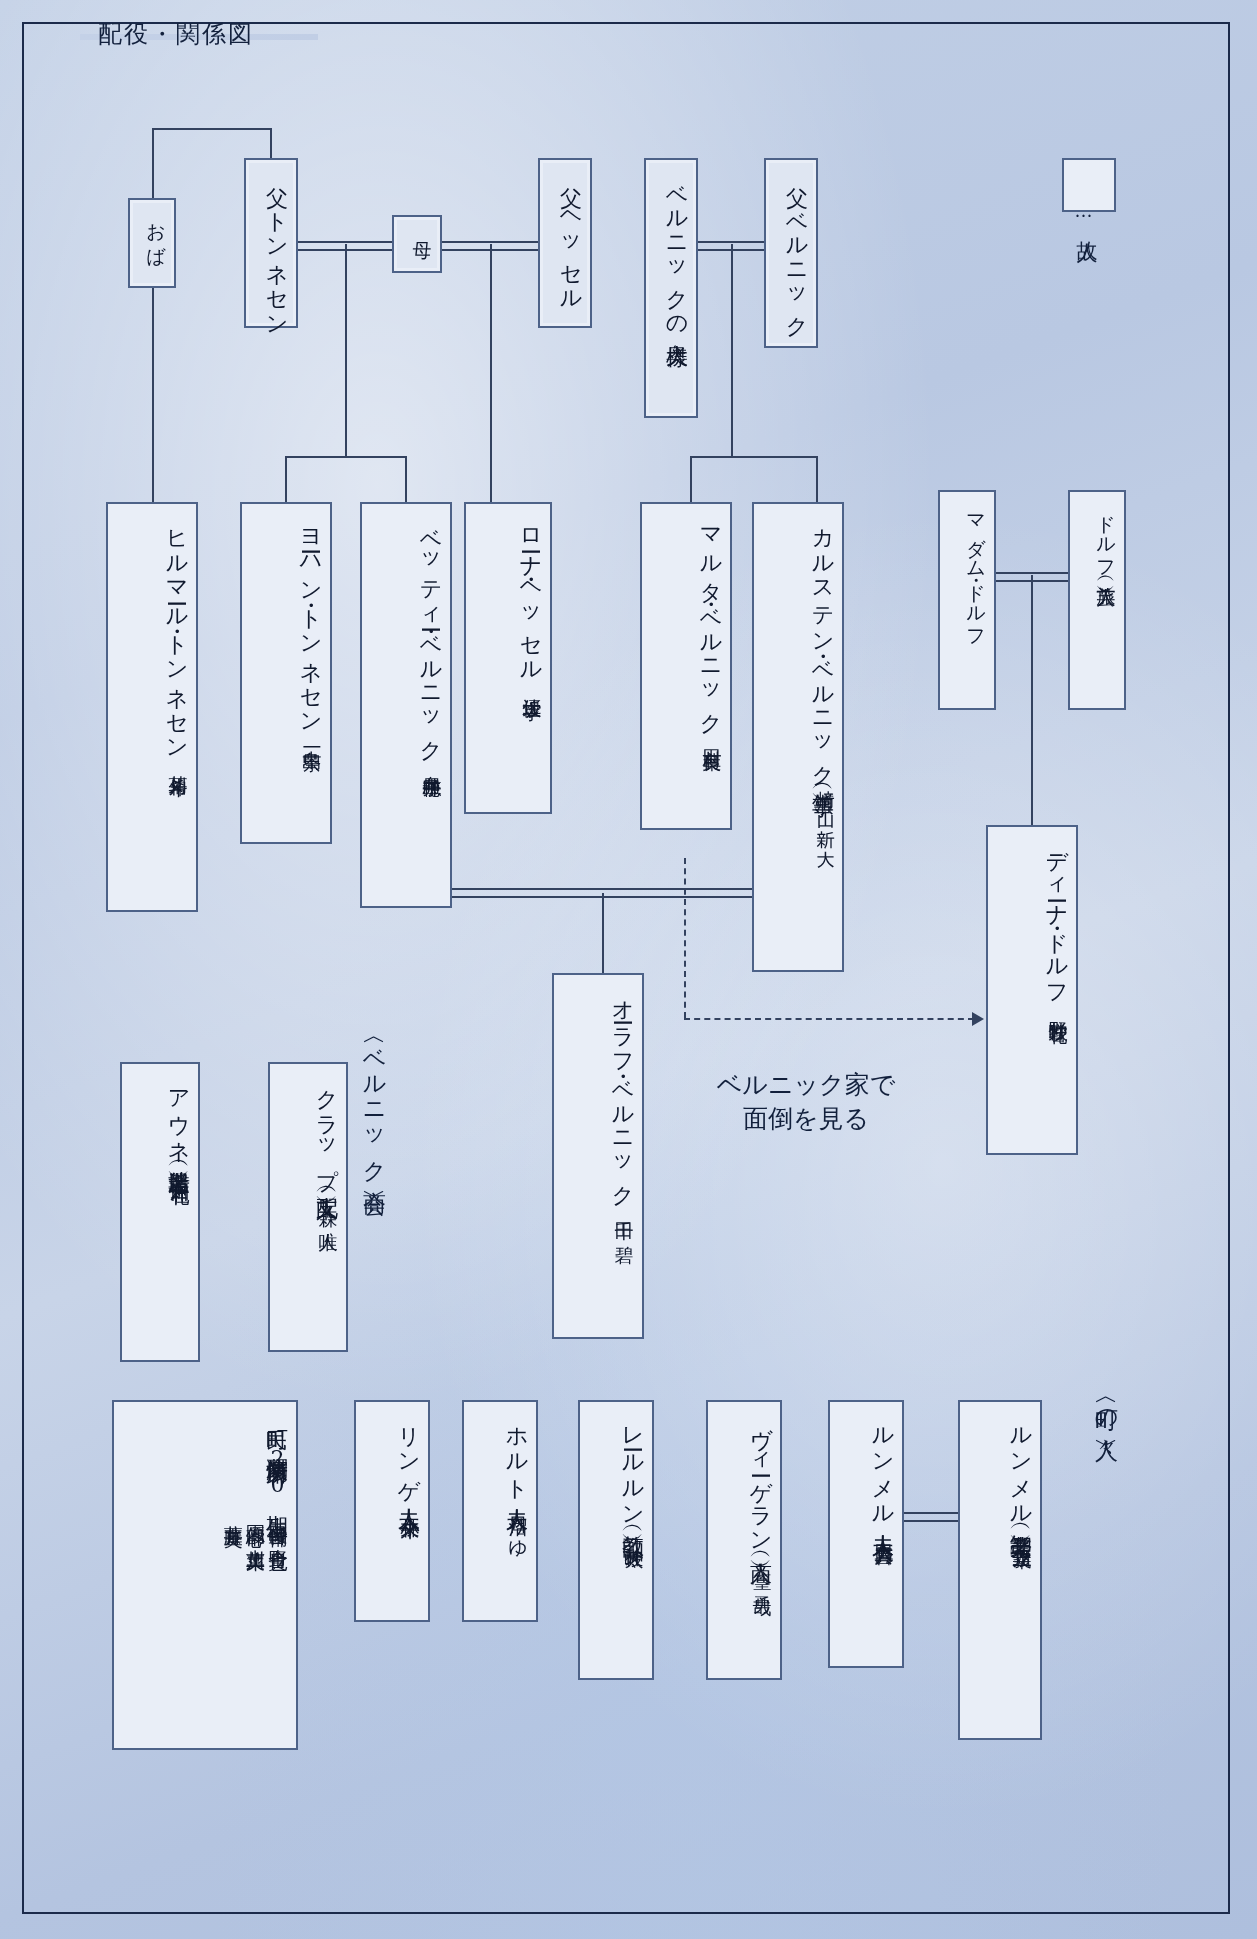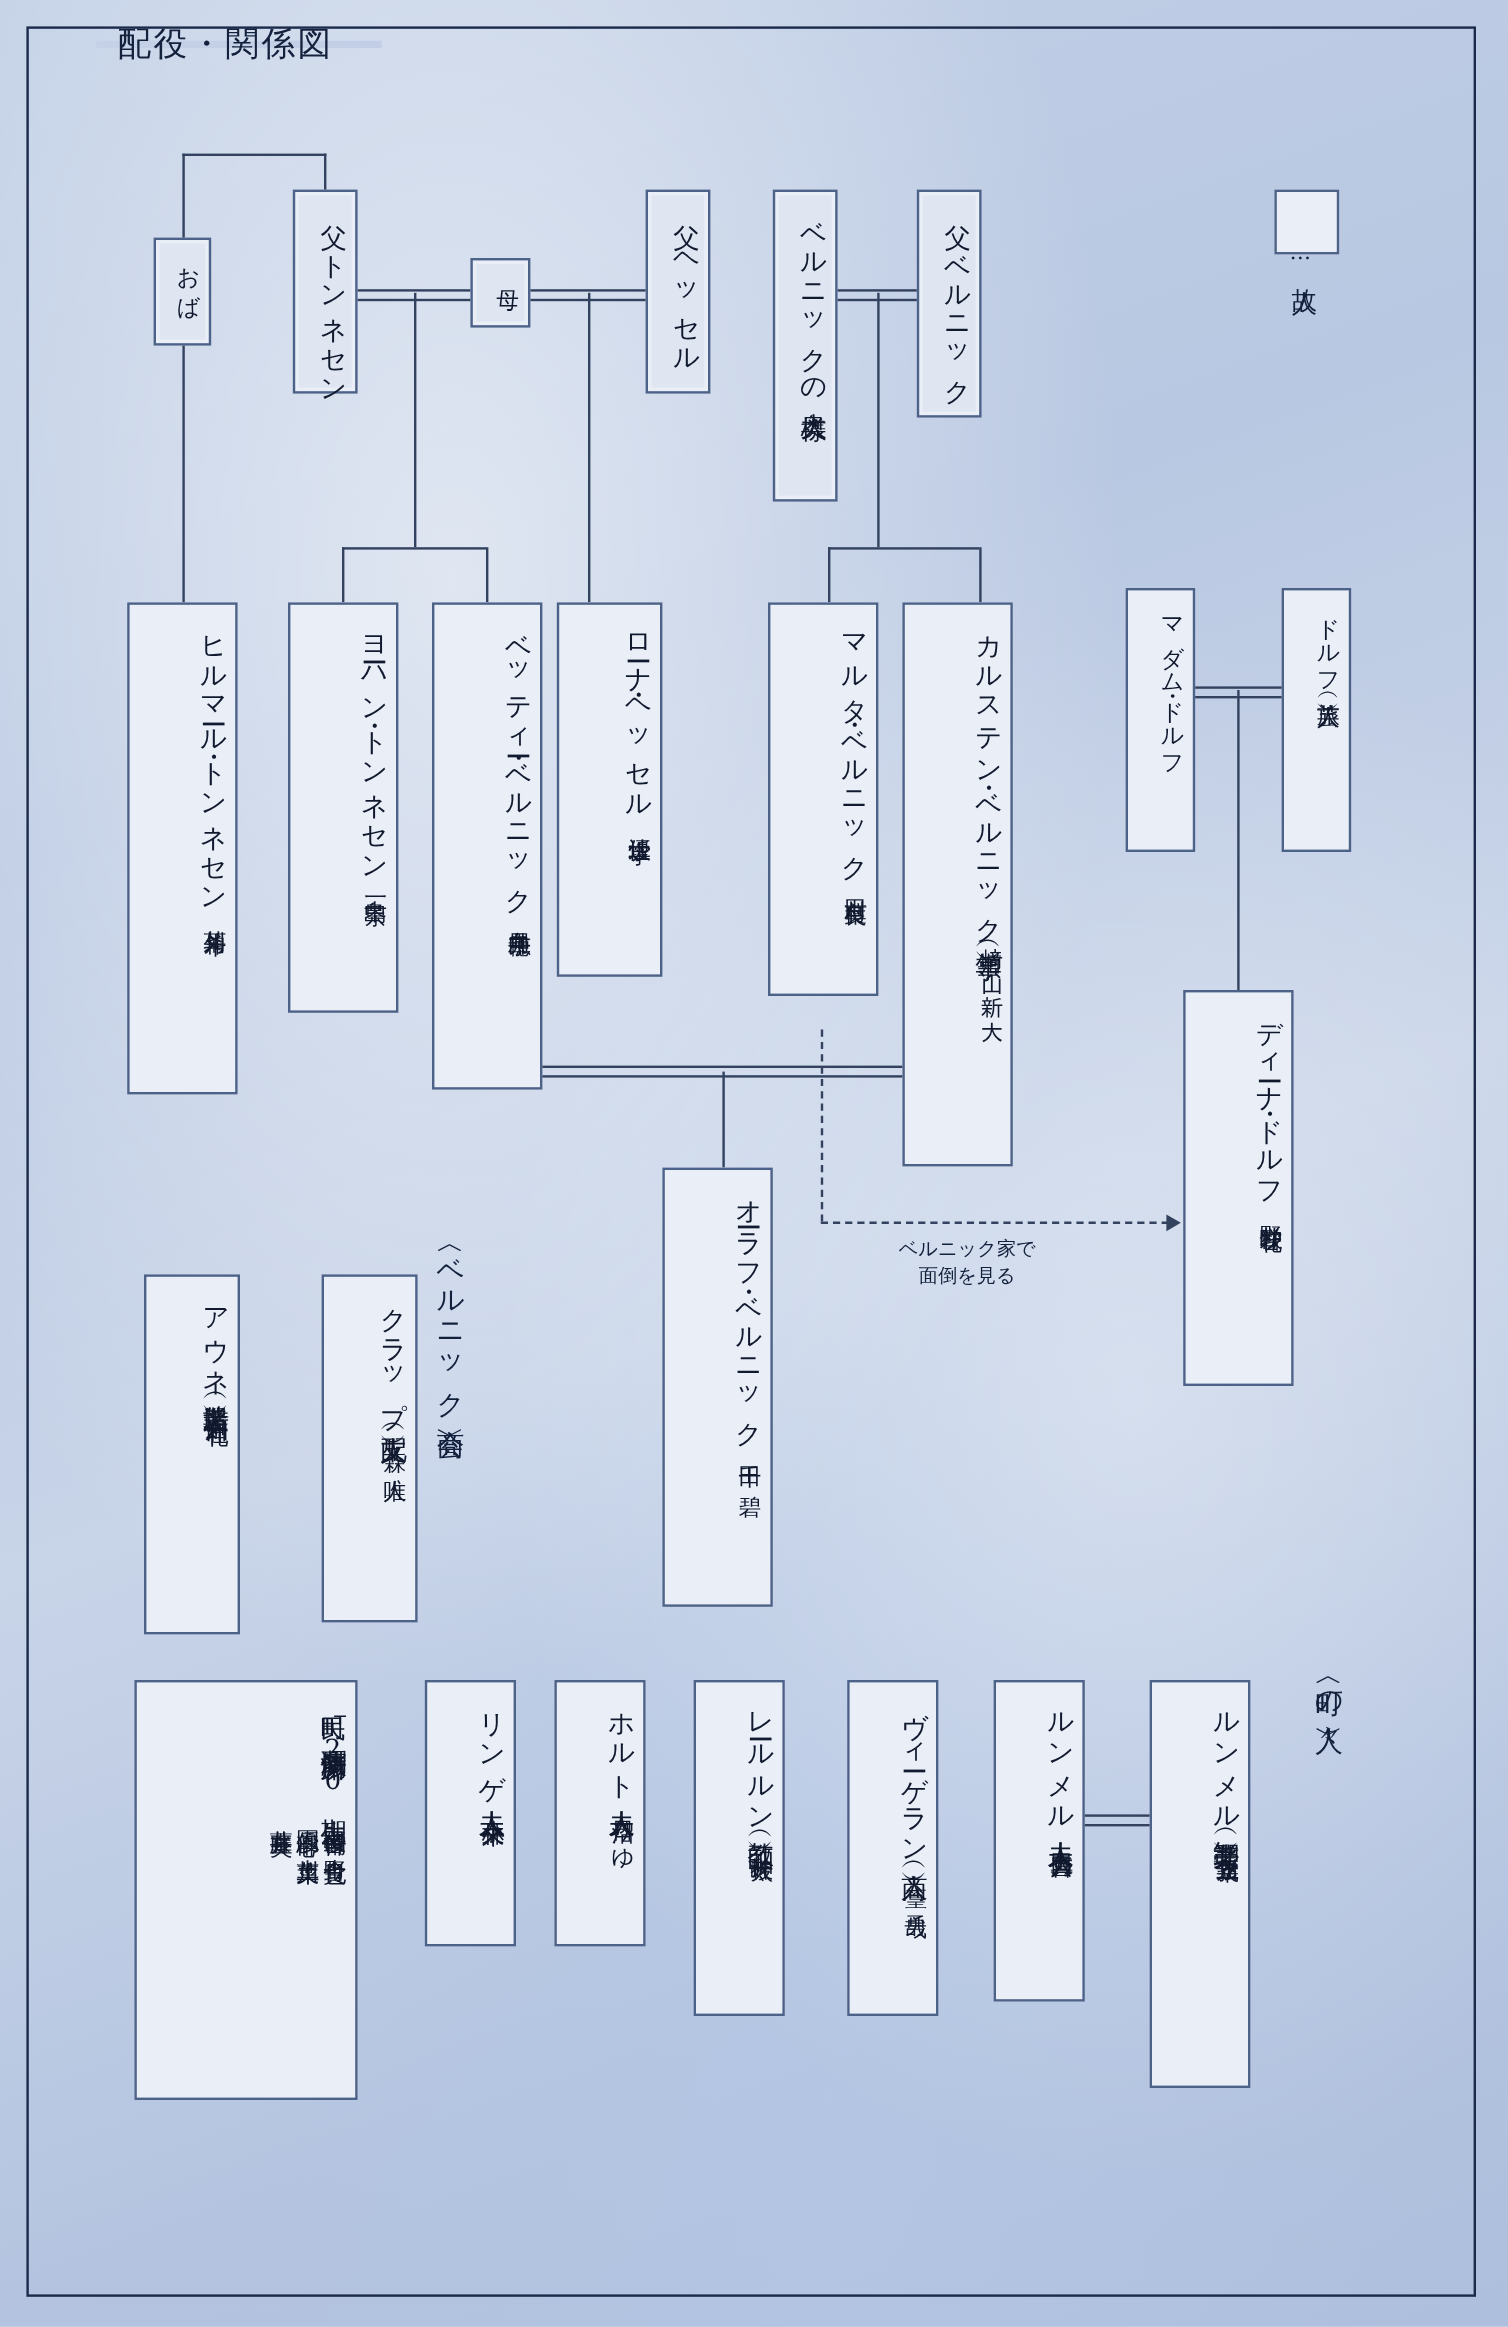--- a/index.html
+++ b/index.html
@@ -19,21 +19,21 @@
   
   .frame{
     position:absolute;left:22px;top:22px;width:1208px;height:1892px;
     border:2px solid #1b2a4a;
     box-sizing:border-box;
   }
   .frame-title{
     position:absolute;left:88px;top:18px;
     background:transparent;
     padding:0 10px;
-    font-size:28px;color:#13213d;letter-spacing:2px;
+    font-size:24px;color:#13213d;letter-spacing:2px;
     font-family:"DejaVu Serif","Liberation Serif",serif;
     white-space:nowrap;
   }
   .title-mask{
     position:absolute;left:80px;top:34px;width:238px;height:6px;
   }
 
   
   .node{
     position:absolute;
@@ -201,21 +201,21 @@
   <div class="ln v" style="left:602px;top:893px;height:80px;"></div>
 
   <div class="node" style="left:552px;top:973px;width:92px;height:366px;">
     <span class="nm">オーラフ・ベルニック</span>
     <span class="ac">千田 碧</span>
   </div>
 
   <div class="dashv" style="left:684px;top:858px;height:160px;"></div>
   <div class="dash" style="left:684px;top:1018px;width:290px;"></div>
   <div class="arrow" style="left:972px;top:1012px;"></div>
-  <div class="hlabel" style="left:706px;top:1030px;width:200px;font-size:16px;">ベルニック家で
+  <div class="hlabel" style="left:706px;top:1068px;width:200px;font-size:25px;">ベルニック家で
 面倒を見る</div>
 
   <div class="label" style="left:360px;top:1030px;font-size:23px;">〈ベルニック商会〉</div>
 
   <div class="node" style="left:268px;top:1062px;width:80px;height:290px;">
     <span class="nm">クラップ（支配人）</span>
     <span class="ac">森 唯人</span>
   </div>
 
   <div class="node" style="left:120px;top:1062px;width:80px;height:300px;">

